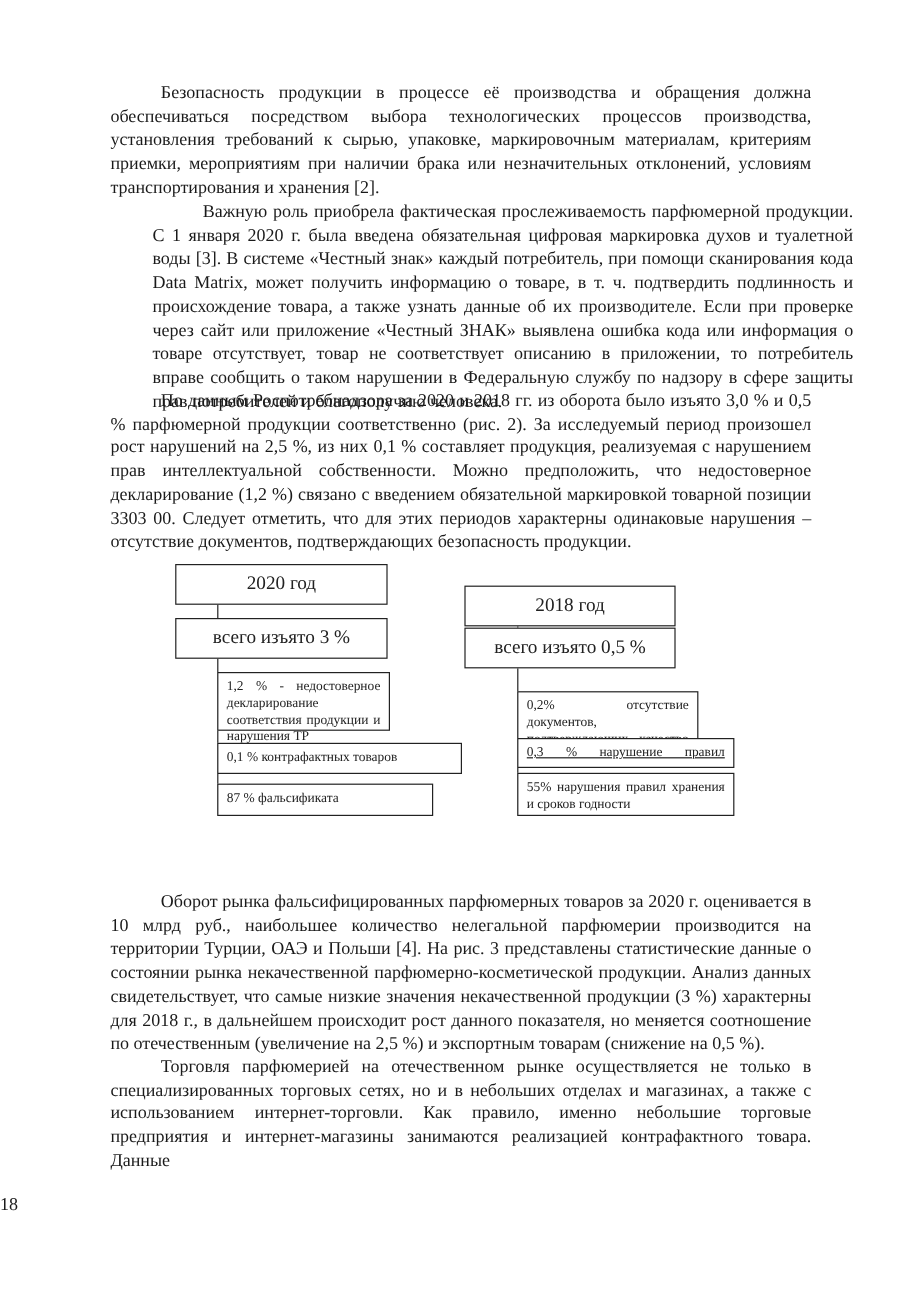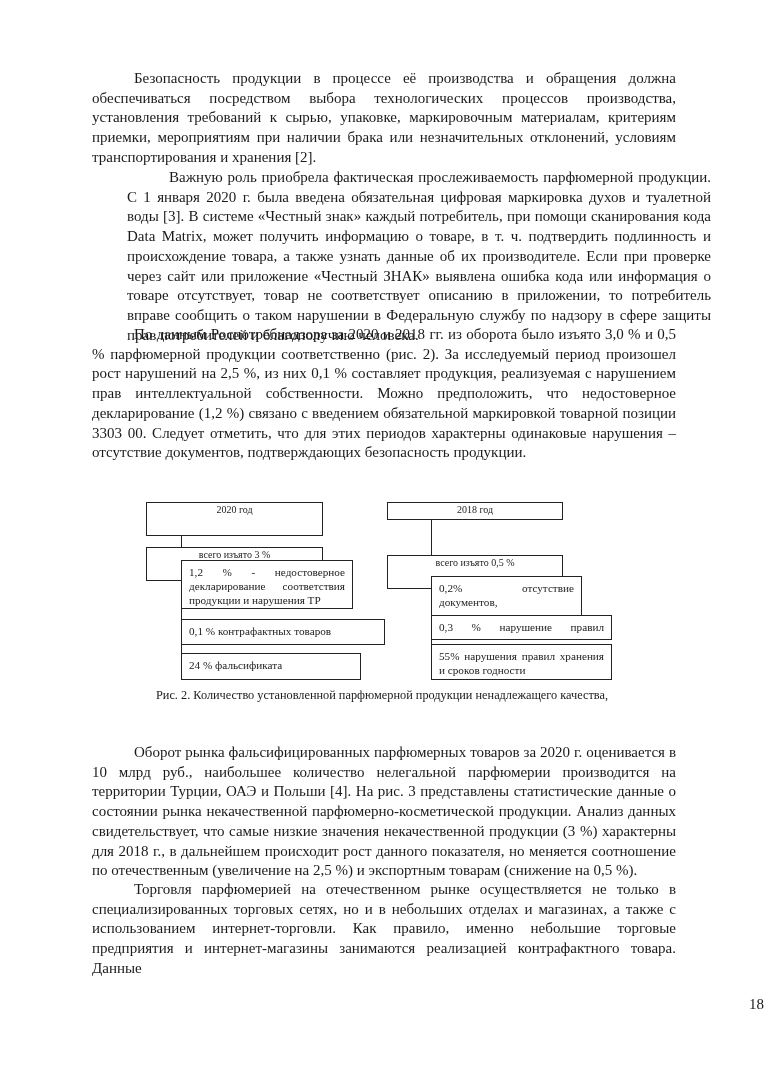--- a/index.html
+++ b/index.html
@@ -9,64 +9,63 @@
   .para { position: absolute; left: 92px; width: 584px; font-size: 15px; line-height: 19.7px;
           text-align: justify; text-indent: 42px; margin: 0; hyphens: manual; }
   #p1 { top: 69px; }
   #p2 { top: 168px; margin-left: 35px; }
   #p3 { top: 325px; }
   #p4 { top: 743px; }
   #p5 { top: 880px; }
 
   .box { position: absolute; border: 1px solid #222; background: #fff; box-sizing: border-box;
          font-size: 11.2px; line-height: 14px; color: #222; }
-  .box.head { text-align: center; display: flex; align-items: flex-start; justify-content: center; font-size: 10px; margin-top: 32px; }
+  .box.head { text-align: center; display: flex; align-items: center; justify-content: center; font-size: 16px; }
   .box.sub { padding: 4px 7px; text-align: justify; text-align-last: left; }
   .box.sub.just-last { text-align-last: justify; }
   .vline { position: absolute; width: 1px; background: #222; }
 
   .caption { position: absolute; left: 100px; width: 564px; top: 688px; font-size: 12.3px;
              line-height: 15.5px; text-align: center; color: #1a1a1a; }
-  .pagenum { position: absolute; left: 0; width: 764px; top: 996px; text-align: right;
+  .pagenum { position: absolute; left: 0; width: 764px; top: 996px; text-align: left;
              font-size: 15px; color: #1a1a1a; }
 </style>
 </head>
 <body>
 
 <div class="page">
 
   <p class="para" id="p1">Безопасность продукции в процессе её производства и обращения должна обеспечиваться посредством выбора технологических процессов производства, установления требований к сырью, упаковке, маркировочным материалам, критериям приемки, мероприятиям при наличии брака или незначительных отклонений, условиям транспортирования и хранения [2].</p>
   <p class="para" id="p2">Важную роль приобрела фактическая прослеживаемость парфюмерной продукции. С 1 января 2020 г. была введена обязательная цифровая маркировка духов и туалетной воды [3]. В системе «Честный знак» каждый потребитель, при помощи сканирования кода Data Matrix, может получить информацию о товаре, в т. ч. подтвердить подлинность и происхождение товара, а также узнать данные об их производителе. Если при проверке через сайт или приложение «Честный ЗНАК» выявлена ошибка кода или информация о товаре отсутствует, товар не соответствует описанию в приложении, то потребитель вправе сообщить о таком нарушении в Федеральную службу по надзору в сфере защиты прав потребителей и благополучию человека.</p>
   <p class="para" id="p3">По данным Роспотребнадзора за 2020 и 2018 гг. из оборота было изъято 3,0 % и 0,5 % парфюмерной продукции соответственно (рис. 2). За исследуемый период произошел рост нарушений на 2,5 %, из них 0,1 % составляет продукция, реализуемая с нарушением прав интеллектуальной собственности. Можно предположить, что недостоверное декларирование (1,2 %) связано с введением обязательной маркировкой товарной позиции 3303 00. Следует отметить, что для этих периодов характерны одинаковые нарушения – отсутствие документов, подтверждающих безопасность продукции.</p>
 
   <div>
     <div class="vline" style="left:181px; top:503px; height:176px;"></div>
     <div class="box head" style="left:146px; top:470px; width:177px; height:34px;">
       <span>2020 год</span>
     </div>
     <div class="box head" style="left:146px; top:515px; width:177px; height:34px;">
       <span>всего изъято 3 %</span>
     </div>
-    <div class="box sub" style="left:181px; top:560px; width:172px; height:49px;">1,2 % - недостоверное декларирование соответствия продукции и нарушения ТР</div>
+    <div class="box sub" style="left:181px; top:560px; width:144px; height:49px;">1,2 % - недостоверное декларирование соответствия продукции и нарушения ТР</div>
     <div class="box sub" style="left:181px; top:619px; width:204px; height:26px;">0,1 % контрафактных товаров</div>
-    <div class="box sub" style="left:181px; top:653px; width:180px; height:27px;">24 % фальсификата</div>
+    <div class="box sub" style="left:181px; top:653px; width:180px; height:27px;">87 % фальсификата</div>
 
     <div class="vline" style="left:431px; top:503px; height:176px;"></div>
-    <div class="box head" style="left:387px; top:470px; width:176px; height:18px;">
+    <div class="box head" style="left:387px; top:488px; width:176px; height:34px;">
       <span>2018 год</span>
     </div>
     <div class="box head" style="left:387px; top:523px; width:176px; height:34px;">
       <span>всего изъято 0,5 %</span>
     </div>
     <div class="box sub" style="left:431px; top:576px; width:151px; height:50px;">0,2% отсутствие документов, подтверждающих качество и безопасность продукции</div>
-    <div class="box sub just-last" style="left:431px; top:615px; width:181px; height:25px;">0,3 % нарушение правил</div>
+    <div class="box sub just-last" style="left:431px; top:615px; width:181px; height:25px;text-decoration:underline;">0,3 % нарушение правил</div>
     <div class="box sub" style="left:431px; top:644px; width:181px; height:36px;">55% нарушения правил хранения и сроков годности</div>
 
     <div class="caption">
-      <div>Рис. 2. Количество установленной парфюмерной продукции ненадлежащего качества,</div>
     </div>
   </div>
 
   <p class="para" id="p4">Оборот рынка фальсифицированных парфюмерных товаров за 2020 г. оценивается в 10 млрд руб., наибольшее количество нелегальной парфюмерии производится на территории Турции, ОАЭ и Польши [4]. На рис. 3 представлены статистические данные о состоянии рынка некачественной парфюмерно-косметической продукции. Анализ данных свидетельствует, что самые низкие значения некачественной продукции (3 %) характерны для 2018 г., в дальнейшем происходит рост данного показателя, но меняется соотношение по отечественным (увеличение на 2,5 %) и экспортным товарам (снижение на 0,5 %).</p>
   <p class="para" id="p5">Торговля парфюмерией на отечественном рынке осуществляется не только в специализированных торговых сетях, но и в небольших отделах и магазинах, а также с использованием интернет-торговли. Как правило, именно небольшие торговые предприятия и интернет-магазины занимаются реализацией контрафактного товара. Данные</p>
 
   <div class="pagenum">18</div>
 </div>
 
 </body></html>

